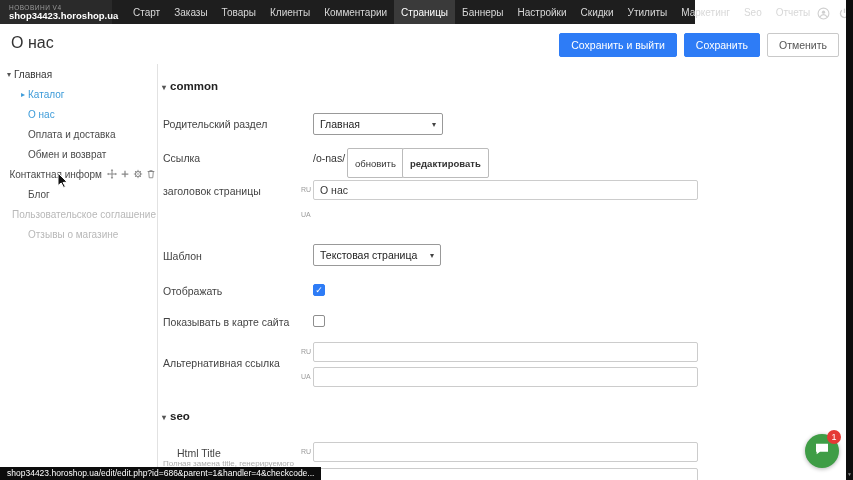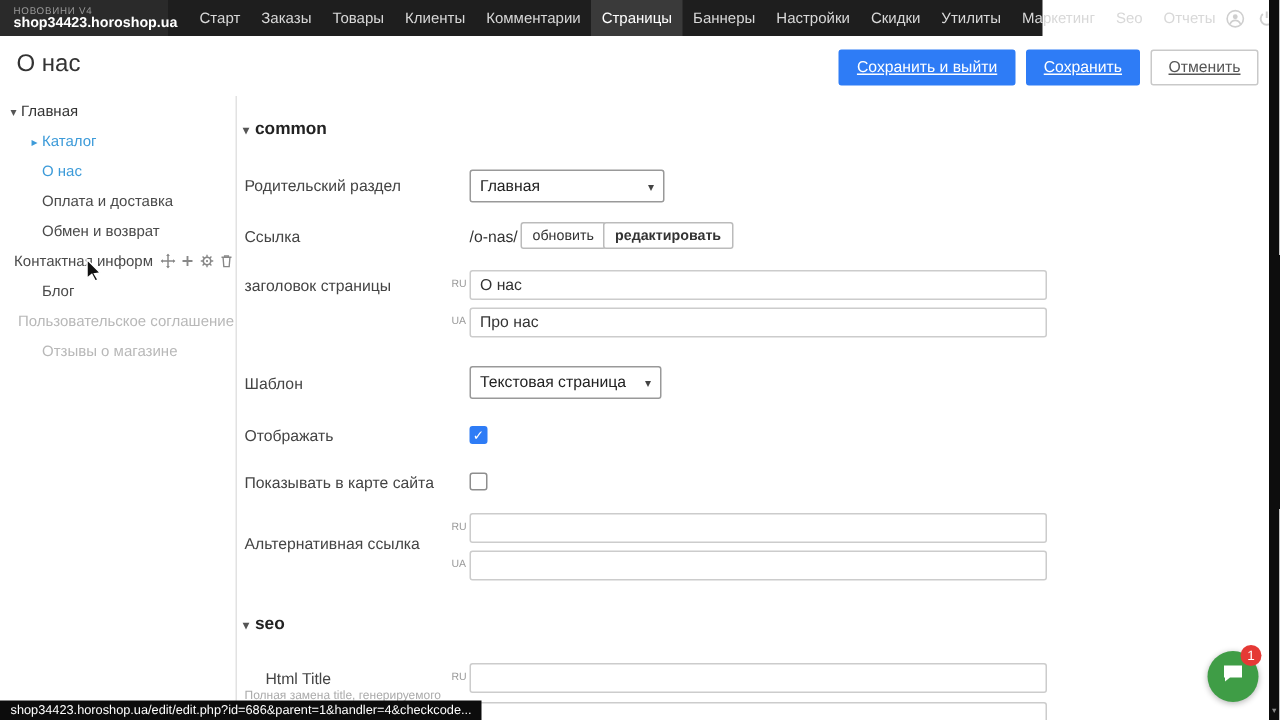--- a/index.html
+++ b/index.html
@@ -14,21 +14,21 @@
   .menu { display:flex; align-items:center; height:24px; margin-left:14px; }
   .menu-item { font-size:10px; color:#d8d8d8; padding:0 7px; height:24px; display:flex; align-items:center; cursor:pointer; white-space:nowrap; }
   .menu-item.active { background:#3a3a3a; color:#fff; }
   .topbar-icons { margin-left:auto; display:flex; align-items:center; gap:8px; padding-right:14px; }
   .tb-icon { width:13px; height:13px; display:inline-block; cursor:pointer; }
 
   
   .page-header { position:absolute; top:24px; left:0; width:853px; height:40px; background:#fff; }
   .page-title { position:absolute; left:11px; top:10px; font-size:16px; font-weight:normal; color:#333; }
   .header-actions { position:absolute; right:14px; top:9px; display:flex; gap:7px; }
-  .btn { font-size:10.5px; border-radius:2px; padding:5px 11px; cursor:pointer; border:1px solid transparent;text-decoration:underline; }
+  .btn { font-size:10.5px; border-radius:2px; padding:5px 11px; cursor:pointer; border:1px solid transparent; }
   .btn-blue { background:#2e7cf6; color:#fff; border-color:#2e7cf6; }
   .btn-white { background:#fff; color:#555; border-color:#c9c9c9; }
 
   
   .sidebar { position:absolute; top:64px; left:0; width:156px; }
   .tree-row { height:20px; display:flex; align-items:center; font-size:10px; cursor:pointer; white-space:nowrap; }
   .tree-caret { width:10px; text-align:center; font-size:8px; color:#555; margin-left:4px; }
   .tree-caret.blue { color:#3d9bd9; }
   .tree-indent { width:14px; }
   .c-root { color:#333; }
@@ -44,21 +44,21 @@
   .content { position:absolute; top:64px; left:158px; width:687px; height:416px; }
   .section-head { position:absolute; left:4px; font-size:11.5px; font-weight:bold; color:#222; cursor:pointer; }
   .section-head .sc { font-size:8px; color:#555; margin-right:4px; }
   .f-label { position:absolute; left:5px; font-size:10.5px; color:#444; }
   .f-hint { position:absolute; left:5px; font-size:8px; color:#ababab; white-space:nowrap; }
   .lang { position:absolute; left:143px; width:10px; font-size:7px; color:#9a9a9a; }
   .t-input { position:absolute; left:155px; width:385px; height:20px; border:1px solid #ccc; border-radius:2px; font-size:10.5px; color:#333; padding:0 6px; font-family:"Liberation Sans",sans-serif; outline:none; }
   .sel { position:absolute; left:155px; height:22px; border:1px solid #999; border-radius:2px; background:#fff; display:flex; align-items:center; font-size:10.5px; color:#222; padding:0 6px; cursor:pointer; }
   .sel .sel-caret { margin-left:auto; font-size:8px; color:#444; padding-left:10px; }
   .link-val { position:absolute; left:155px; font-size:10.5px; color:#333; }
-  .mini-btn { position:absolute; height:18px; font-size:9.5px; color:#333; background:#fff; border:1px solid #bbb; border-radius:2px; padding:0 7px; cursor:pointer; font-family:"Liberation Sans",sans-serif; }
+  .mini-btn { position:absolute; height:30px; font-size:9.5px; color:#333; background:#fff; border:1px solid #bbb; border-radius:2px; padding:0 7px; cursor:pointer; font-family:"Liberation Sans",sans-serif; }
   .checkbox { position:absolute; width:12px; height:12px; border:1px solid #8e8e8e; border-radius:2px; background:#fff; cursor:pointer; }
   .checkbox.checked { background:#2e7cf6; border-color:#2e7cf6; color:#fff; font-size:9px; line-height:11px; text-align:center; }
 
   
   .statusbar { position:absolute; left:0; bottom:0; height:13px; background:#0c0c0c; color:#fff; font-size:8.5px; line-height:13px; padding:0 7px; z-index:40; white-space:nowrap; }
   .scroll-strip { position:absolute; top:0; right:0; width:7px; height:480px; background:#0d0d0d; z-index:50; cursor:pointer; }
   .scroll-arrow { position:absolute; bottom:3px; left:1px; font-size:5px; color:#888; }
   .chat-btn { position:absolute; right:14px; bottom:12px; width:34px; height:34px; border-radius:50%; background:#3f9d46; z-index:45; cursor:pointer; display:flex; align-items:center; justify-content:center; box-shadow:0 1px 4px rgba(0,0,0,.3); }
   .chat-badge { position:absolute; top:-4px; right:-2px; min-width:14px; height:14px; border-radius:7px; background:#e53935; color:#fff; font-size:9px; line-height:14px; text-align:center; padding:0 2px; }
   .mouse-cursor { position:absolute; left:57px; top:172px; z-index:60; pointer-events:none; }
@@ -208,21 +208,20 @@
 
   <label class="f-label" style="top:88px;">Ссылка</label>
   <span class="link-val" style="top:88px;">/o-nas/</span>
   <button class="mini-btn" style="top:84px; left:189px;">обновить</button>
   <button class="mini-btn" style="top:84px; left:244px;font-weight:bold;">редактировать</button>
 
   <label class="f-label" style="top:121px;">заголовок страницы</label>
   <span class="lang" style="top:122px;">RU</span>
   <input class="t-input" style="top: 116px;" value="О нас">
   <span class="lang" style="top:147px;">UA</span>
-  <input class="t-input" style="top: 141px;" value="Про нас">
 
   <label class="f-label" style="top:186px;">Шаблон</label>
   <div class="sel" style="top:180px; width:128px;">
     <span>Текстовая страница</span>
     <span class="sel-caret">▾</span>
   </div>
 
   <label class="f-label" style="top:221px;">Отображать</label>
   <span class="checkbox checked" style="top:220px; left:155px;">✓</span>
 

